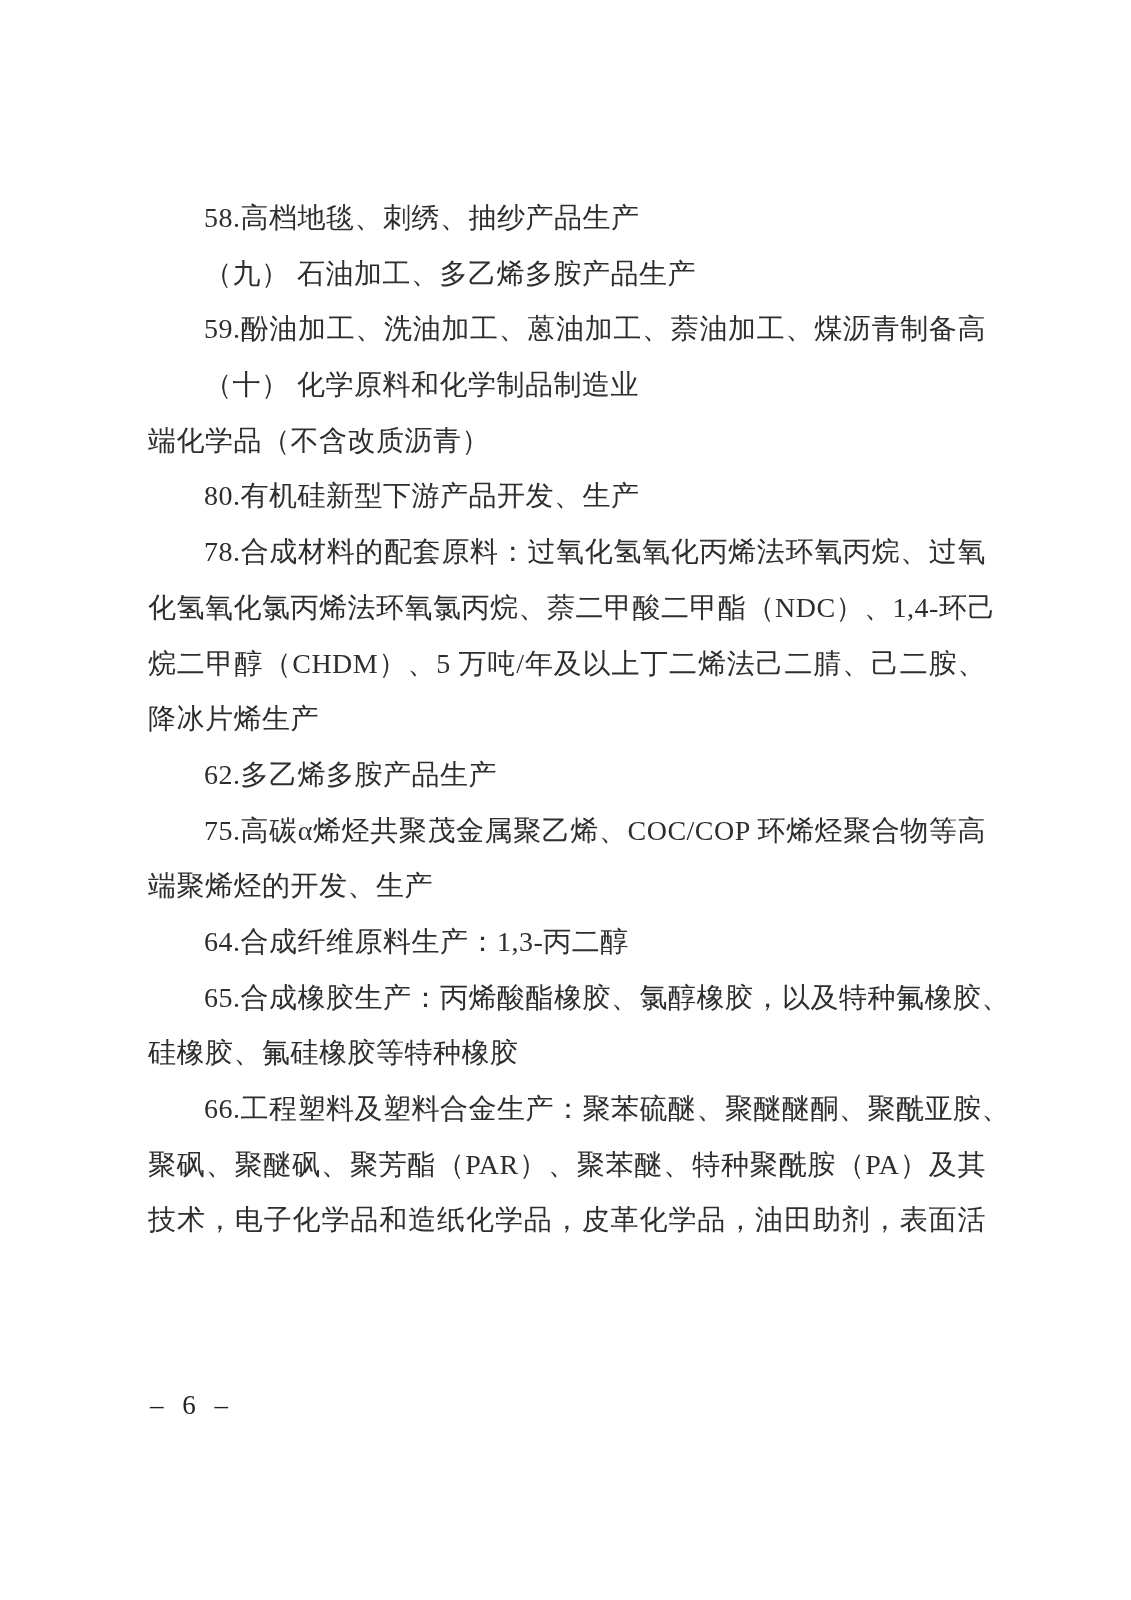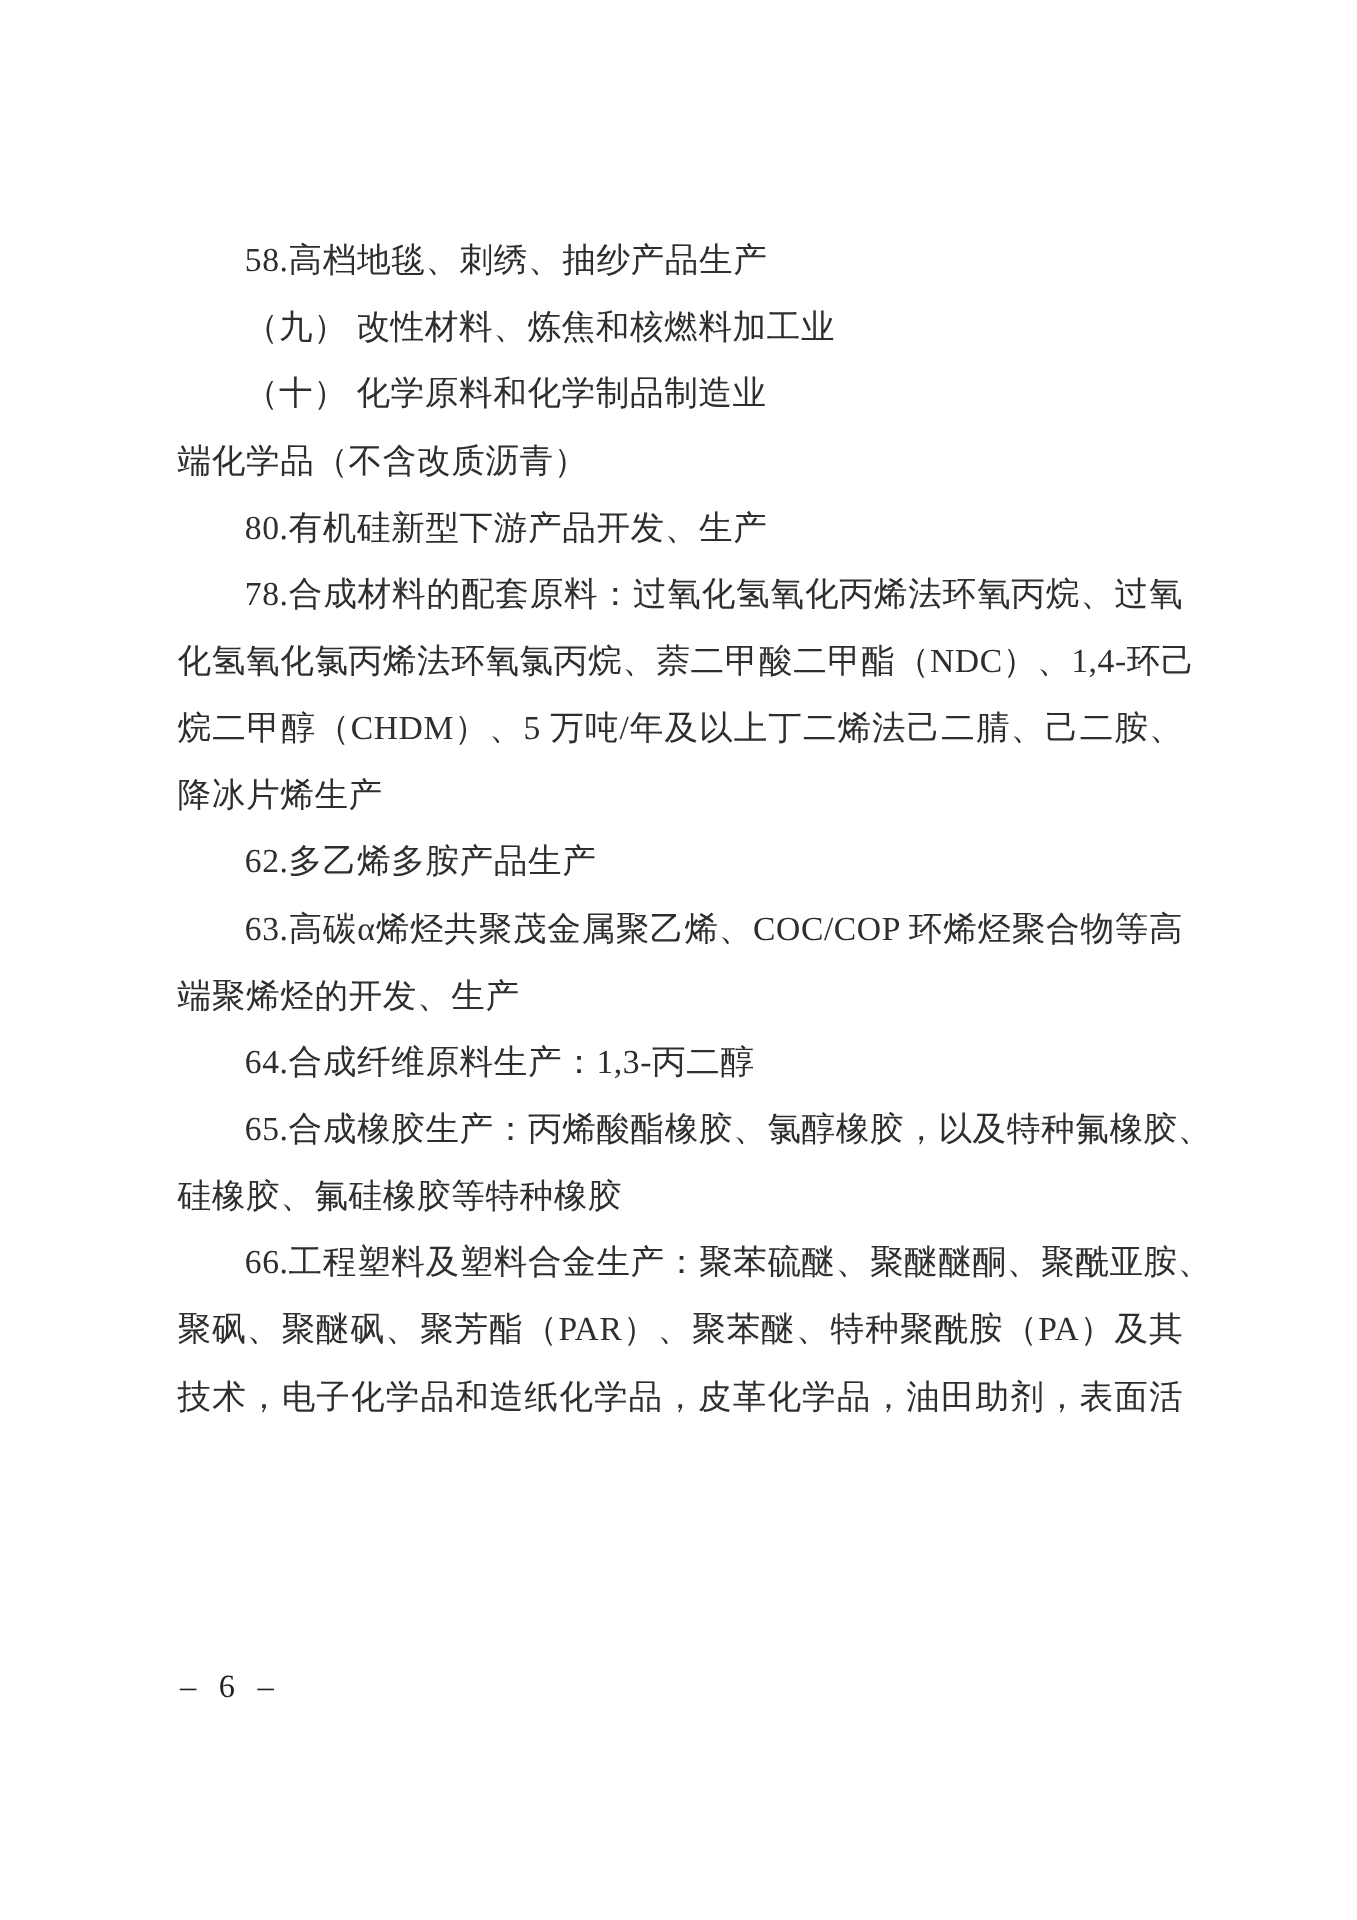--- a/index.html
+++ b/index.html
@@ -46,30 +46,31 @@
     color: #222222;
     letter-spacing: 6px;
   }
 </style>
 </head>
 <body>
 
 <div class="page">
   <div class="textblock">
     <div class="ln indent">58.高档地毯、刺绣、抽纱产品生产</div>
-    <div class="ln indent">（九） 改性材料、炼焦和核燃料加工业</div>
+    <div class="ln indent">（九） 石油加工、多乙烯多胺产品生产</div>
+    <div class="ln indent fill">59.酚油加工、洗油加工、蒽油加工、萘油加工、煤沥青制备高</div>
     <div class="ln indent">（十） 化学原料和化学制品制造业</div>
     <div class="ln">端化学品（不含改质沥青）</div>
     <div class="ln indent">80.有机硅新型下游产品开发、生产</div>
     <div class="ln indent fill">78.合成材料的配套原料：过氧化氢氧化丙烯法环氧丙烷、过氧</div>
     <div class="ln fill">化氢氧化氯丙烯法环氧氯丙烷、萘二甲酸二甲酯（NDC）、1,4-环己</div>
     <div class="ln fill">烷二甲醇（CHDM）、5 万吨/年及以上丁二烯法己二腈、己二胺、</div>
     <div class="ln">降冰片烯生产</div>
     <div class="ln indent">62.多乙烯多胺产品生产</div>
-    <div class="ln indent fill">63.高碳α烯烃共聚茂金属聚乙烯、COC/COP 环烯烃聚合物等高</div>
+    <div class="ln indent fill">75.高碳α烯烃共聚茂金属聚乙烯、COC/COP 环烯烃聚合物等高</div>
     <div class="ln">端聚烯烃的开发、生产</div>
     <div class="ln indent">64.合成纤维原料生产：1,3-丙二醇</div>
     <div class="ln indent fill">65.合成橡胶生产：丙烯酸酯橡胶、氯醇橡胶，以及特种氟橡胶、</div>
     <div class="ln">硅橡胶、氟硅橡胶等特种橡胶</div>
     <div class="ln indent fill">66.工程塑料及塑料合金生产：聚苯硫醚、聚醚醚酮、聚酰亚胺、</div>
     <div class="ln fill">聚砜、聚醚砜、聚芳酯（PAR）、聚苯醚、特种聚酰胺（PA）及其</div>
     <div class="ln fill">技术，电子化学品和造纸化学品，皮革化学品，油田助剂，表面活</div>
   </div>
 
   <div class="page-number">– 6 –</div>

